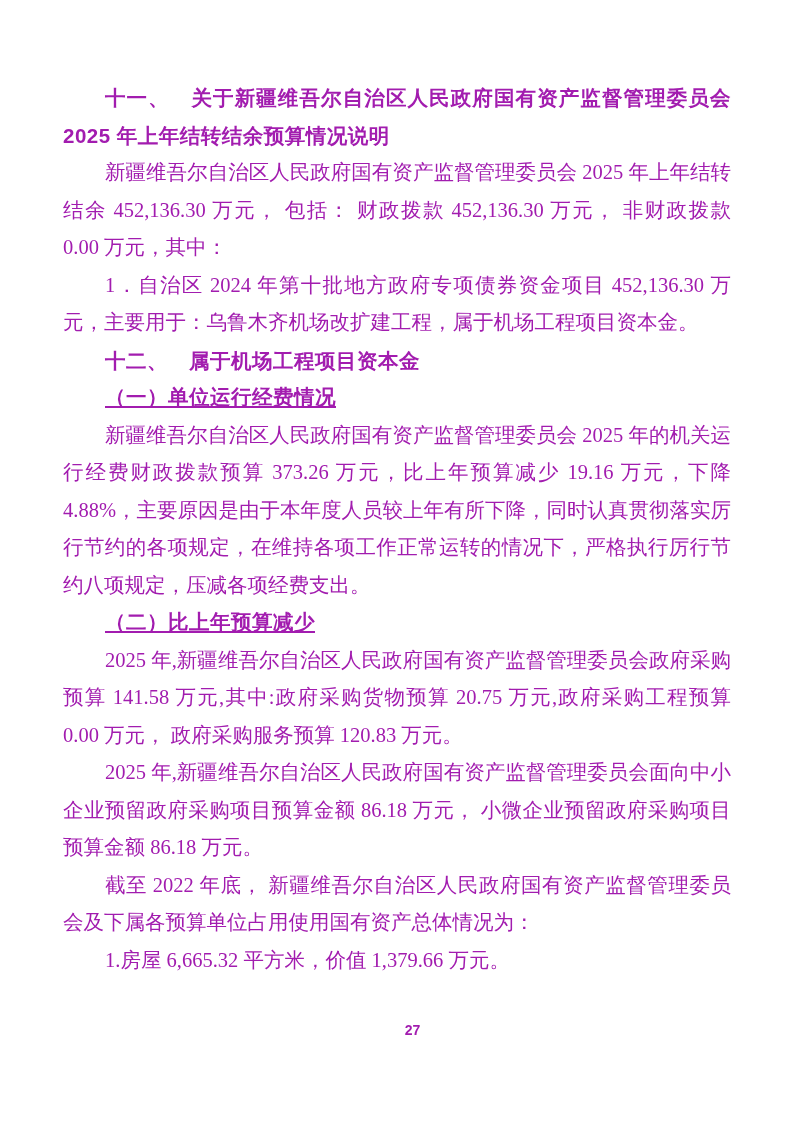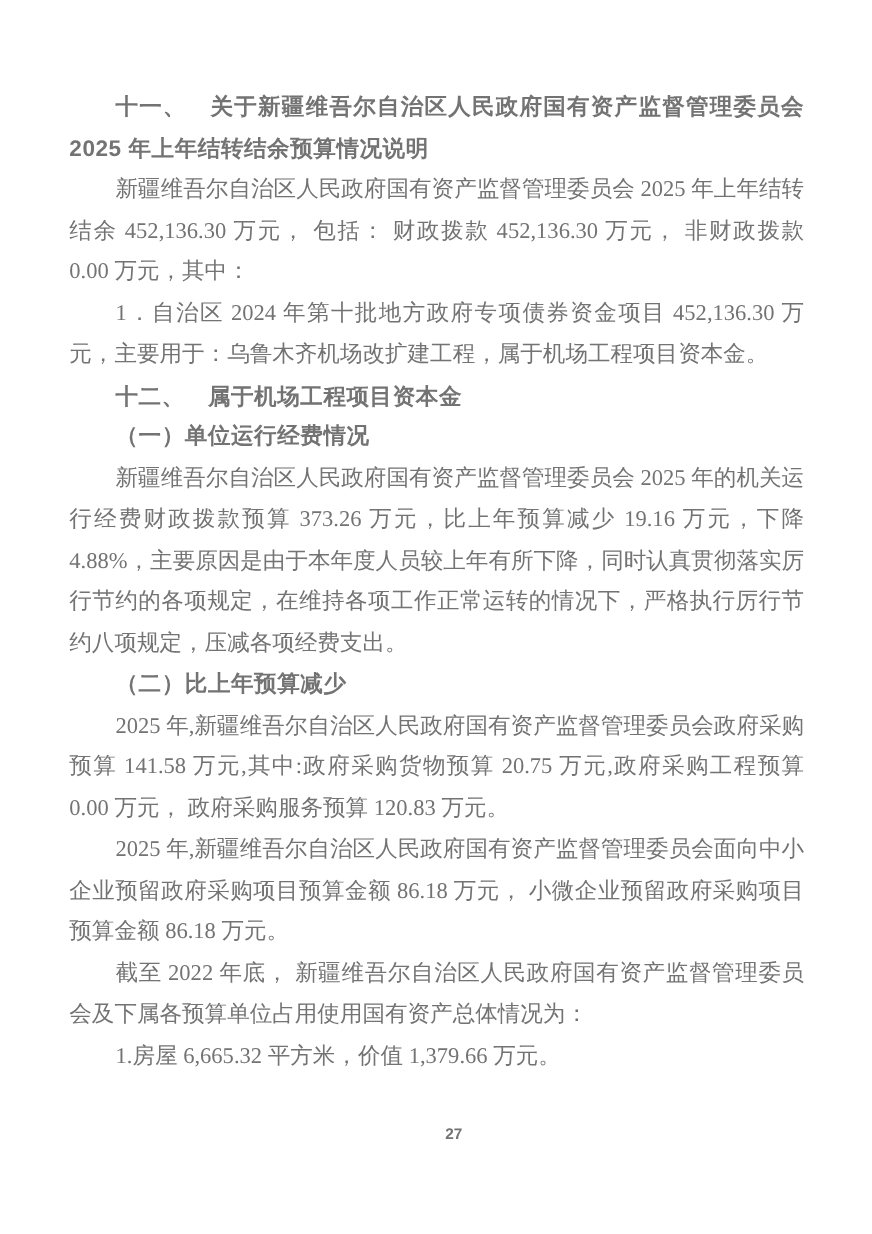--- a/index.html
+++ b/index.html
@@ -6,21 +6,21 @@
     margin: 0;
     padding: 0;
     background: #ffffff;
   }
   .page {
     position: relative;
     width: 793px;
     height: 1122px;
     background: #ffffff;
     overflow: hidden;
-    color: #737373;
+    color: #a21caf;
     font-family: "Liberation Serif", "DejaVu Serif", serif;
   }
   .content {
     position: absolute;
     left: 63px;
     top: 79px;
     width: 668px;
     font-size: 20.5px;
     line-height: 37.5px;
     text-align: justify;
@@ -32,20 +32,21 @@
     text-indent: 42px;
   }
   .h1 {
     font-weight: bold;
     font-family: "Liberation Sans", "DejaVu Sans", sans-serif;
     letter-spacing: 0.5px;
   }
   .h2 {
     font-weight: bold;
     letter-spacing: 0.5px;
+    text-decoration: underline;
   }
   .page-number {
     position: absolute;
     left: 16px;
     top: 1022px;
     width: 100%;
     text-align: center;
     font-size: 14px;
     font-weight: bold;
     font-family: "Liberation Sans", "DejaVu Sans", sans-serif;

